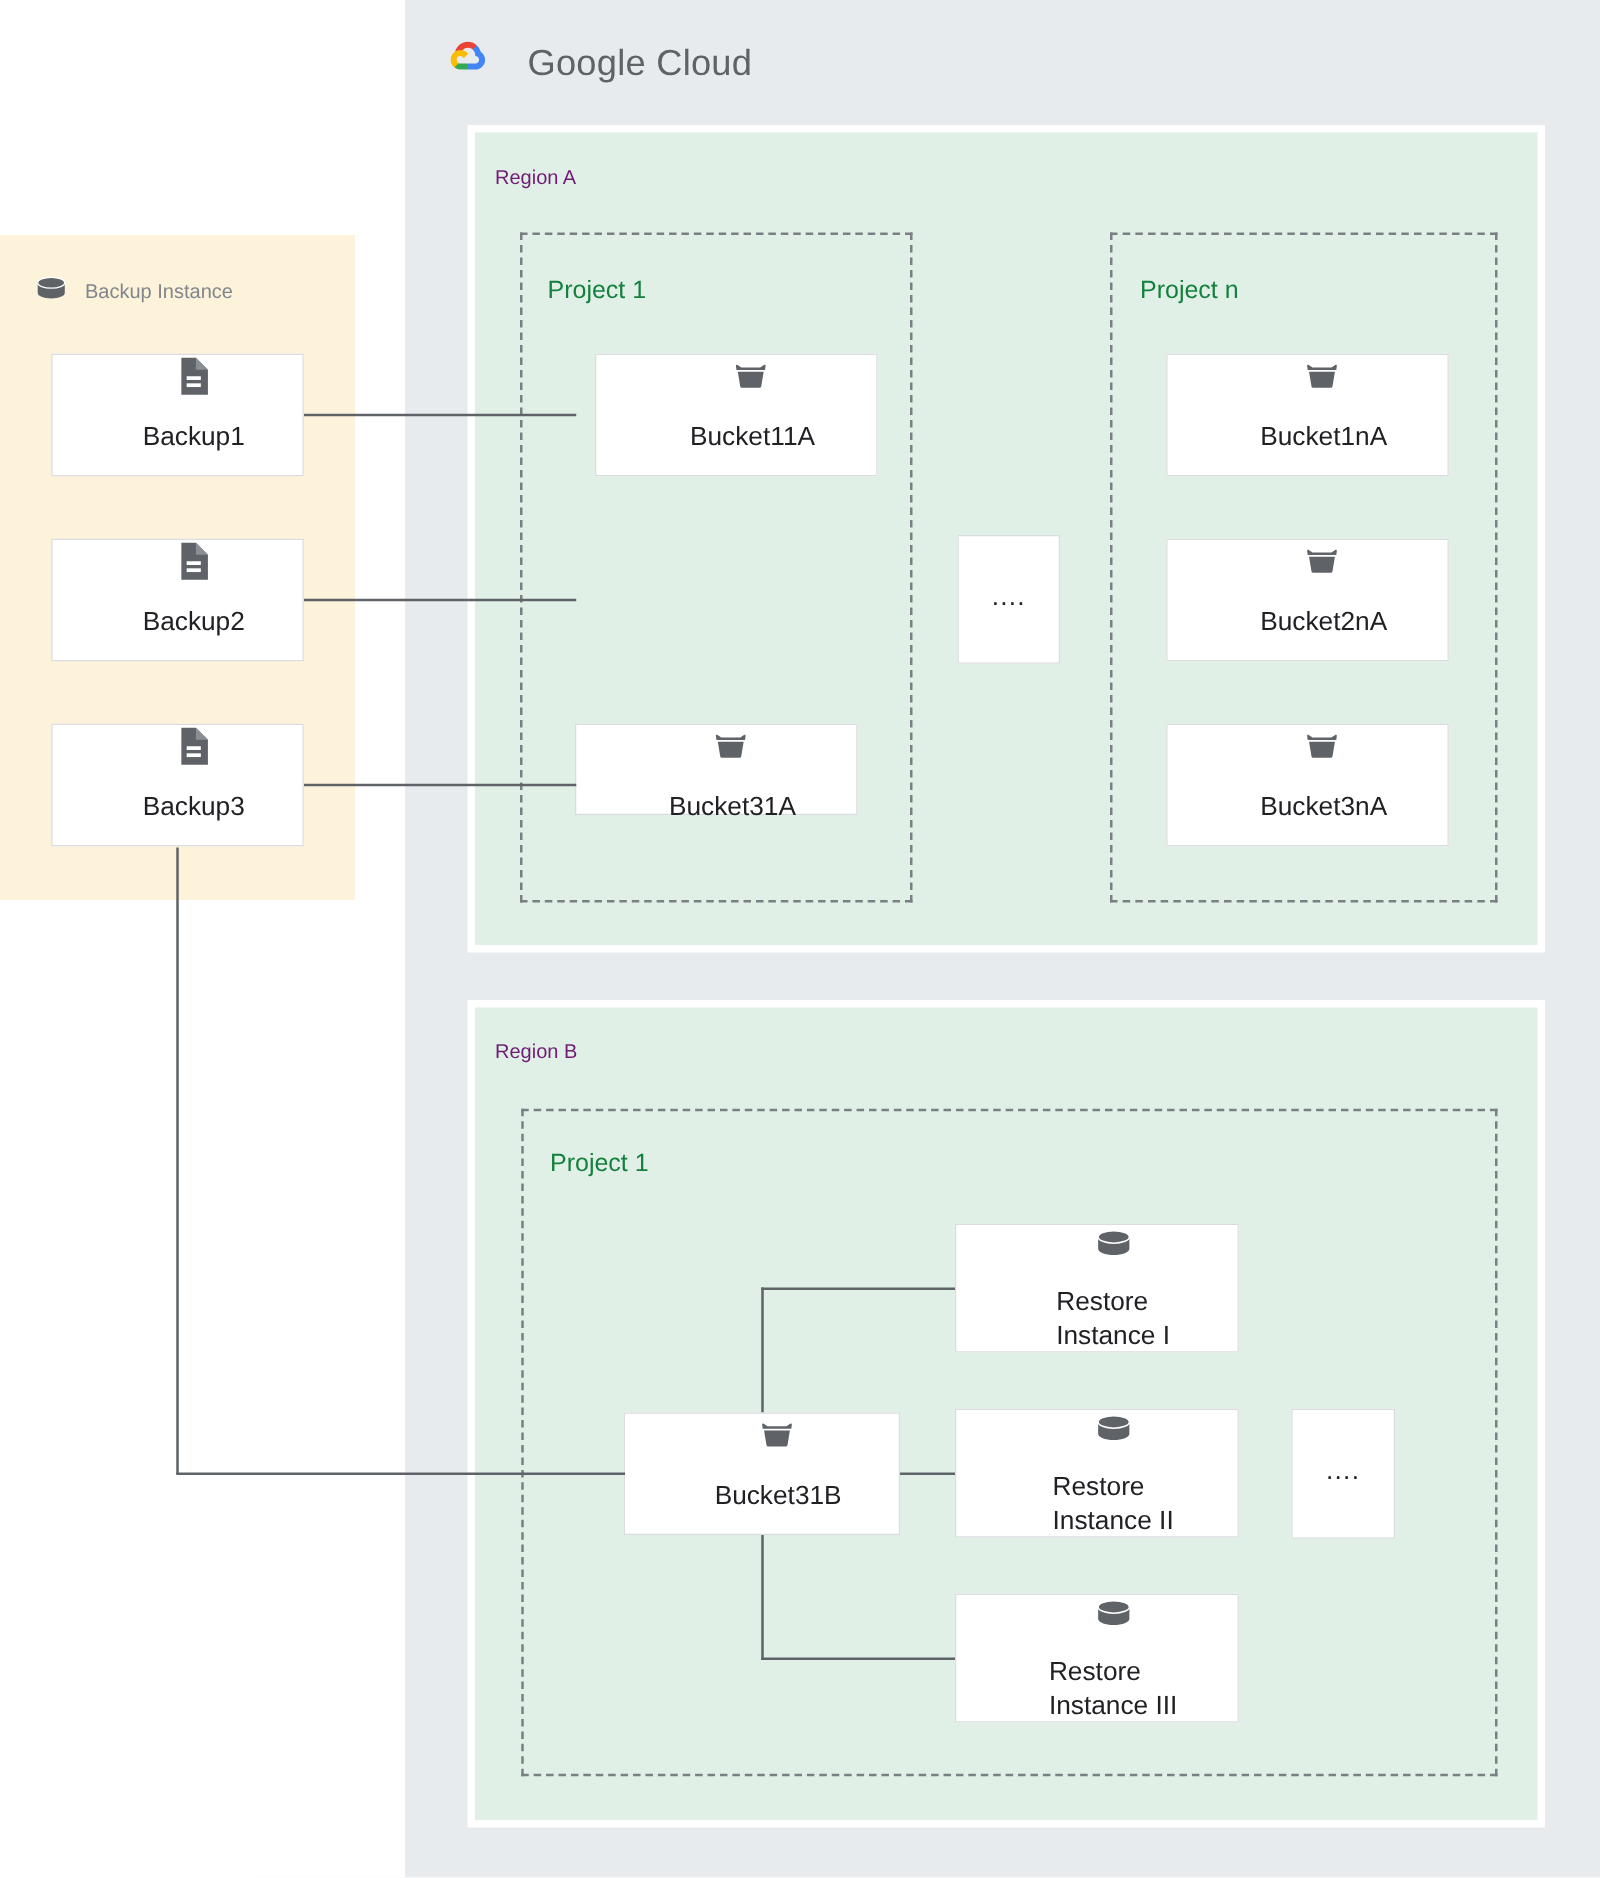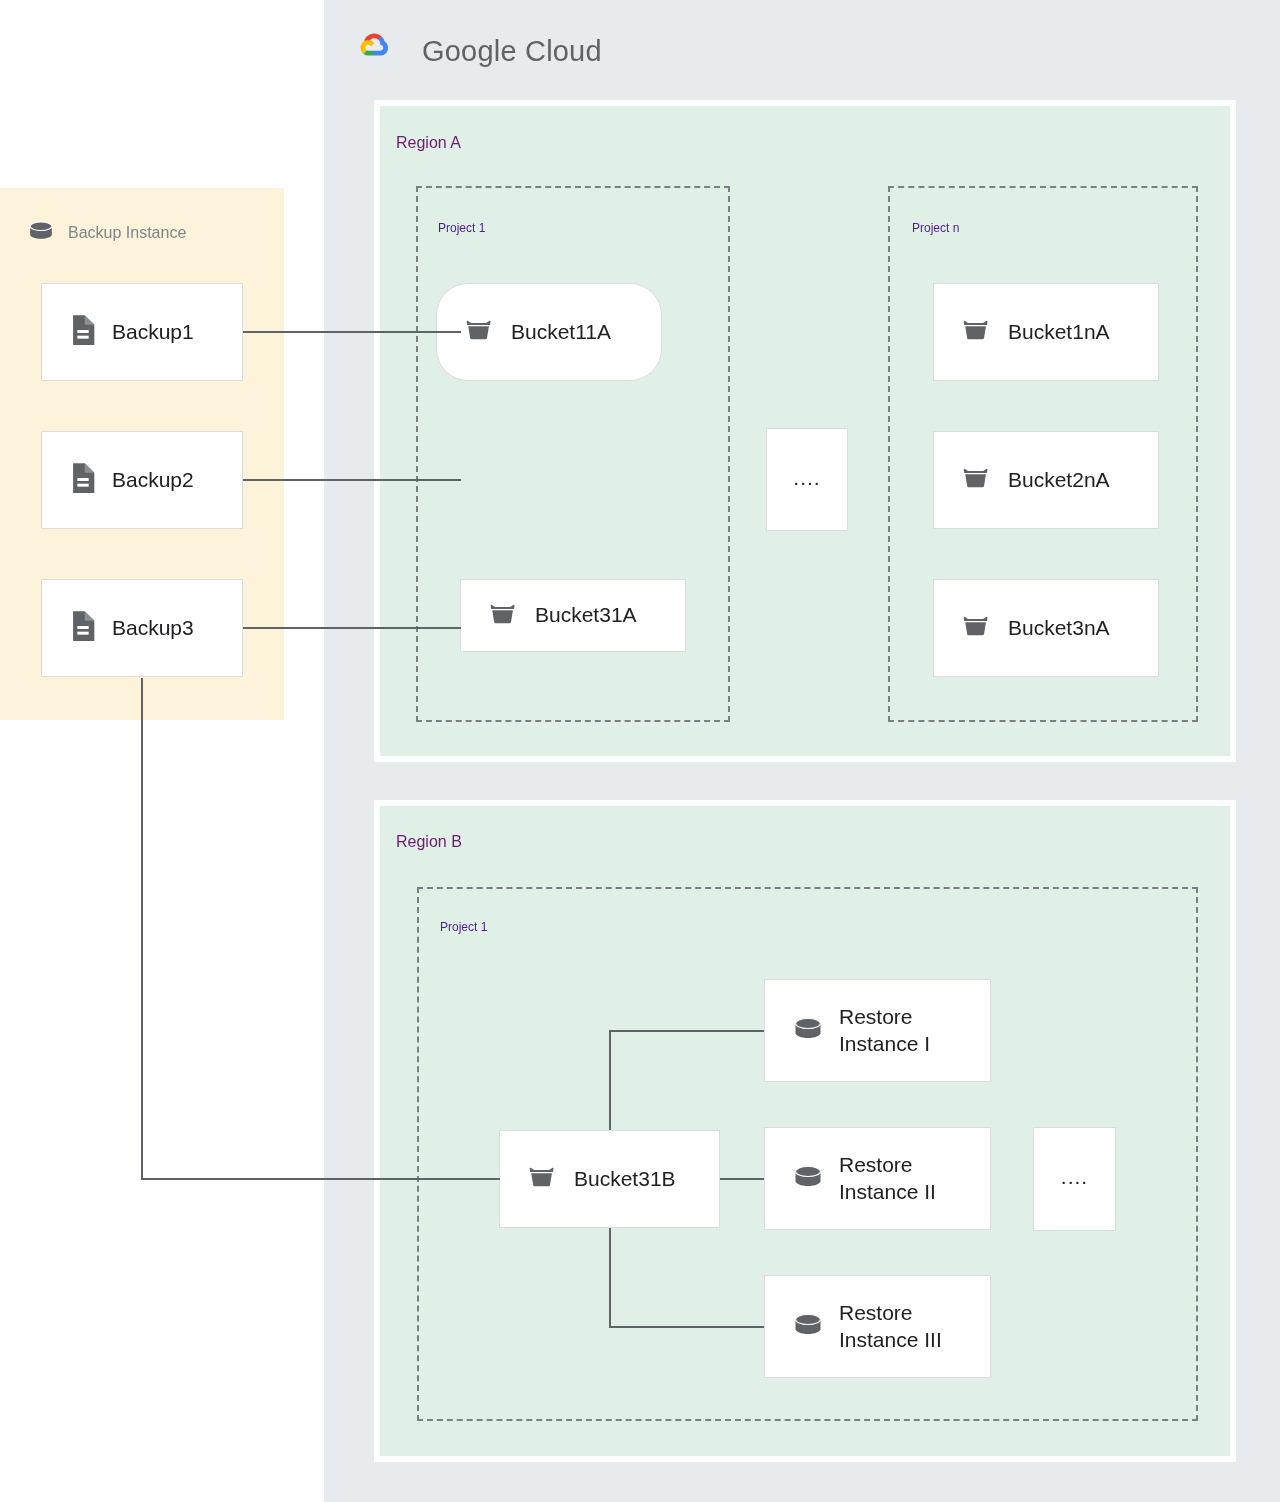--- a/index.html
+++ b/index.html
@@ -56,22 +56,22 @@
     white-space: nowrap;
   }
 
   .project {
     position: absolute;
     border: 2px dashed #7a7f83;
     background: transparent;
   }
   .project-label {
     position: absolute;
-    font-size: 12px;
-    color: #4c1d95;
+    font-size: 20px;
+    color: #15803d;
     white-space: nowrap;
   }
 
   
   .backup-panel {
     position: absolute;
     left: 0px; top: 188px;
     width: 284px; height: 532px;
     background: #fcf3da;
   }
@@ -90,20 +90,21 @@
 
   
   .node {
     position: absolute;
     background: #ffffff;
     border: 1px solid #dadce0;
     display: flex;
     align-items: center;
     gap: 14px;
     padding-left: 26px;
+    flex-direction: column;
   }
   .node-label {
     font-size: 21px;
     color: #202124;
     line-height: 1.28;
     white-space: pre-line;
   }
   .node.dots {
     padding-left: 0;
     justify-content: center;
@@ -146,21 +147,21 @@
   </div>
 
   <div class="region" style="left:374px; top:100px; width:862px; height:662px;">
     <div class="region-inner"></div>
   </div>
   <div class="region-label" style="left:396px; top:134px;">Region A</div>
 
   <div class="project" style="left:416px; top:186px; width:314px; height:536px;"></div>
   <div class="project-label" style="left:438px; top:221px;">Project 1</div>
 
-  <div class="node" style="left:436px; top:283px; width:226px; height:98px;border-radius:32px;">
+  <div class="node" style="left:476px; top:283px; width:226px; height:98px;">
     <span class="icon">
       <svg width="34" height="34" viewBox="0 0 24 24">
         <path d="M2.6 6.1c0-0.5 0.55-0.8 0.96-0.5l2.1 1.5h10.7l2.1-1.5c0.42-0.3 0.97 0 0.96 0.5l-0.35 2.3H2.95z" fill="#5f6368"></path>
         <path d="M3.7 9.4h14.6l-1.35 8.2a1 1 0 0 1-1 0.85H6.05a1 1 0 0 1-1-0.85z" fill="#5f6368"></path>
       </svg>
     </span>
     <span class="node-label">Bucket11A</span>
   </div>
 
 

